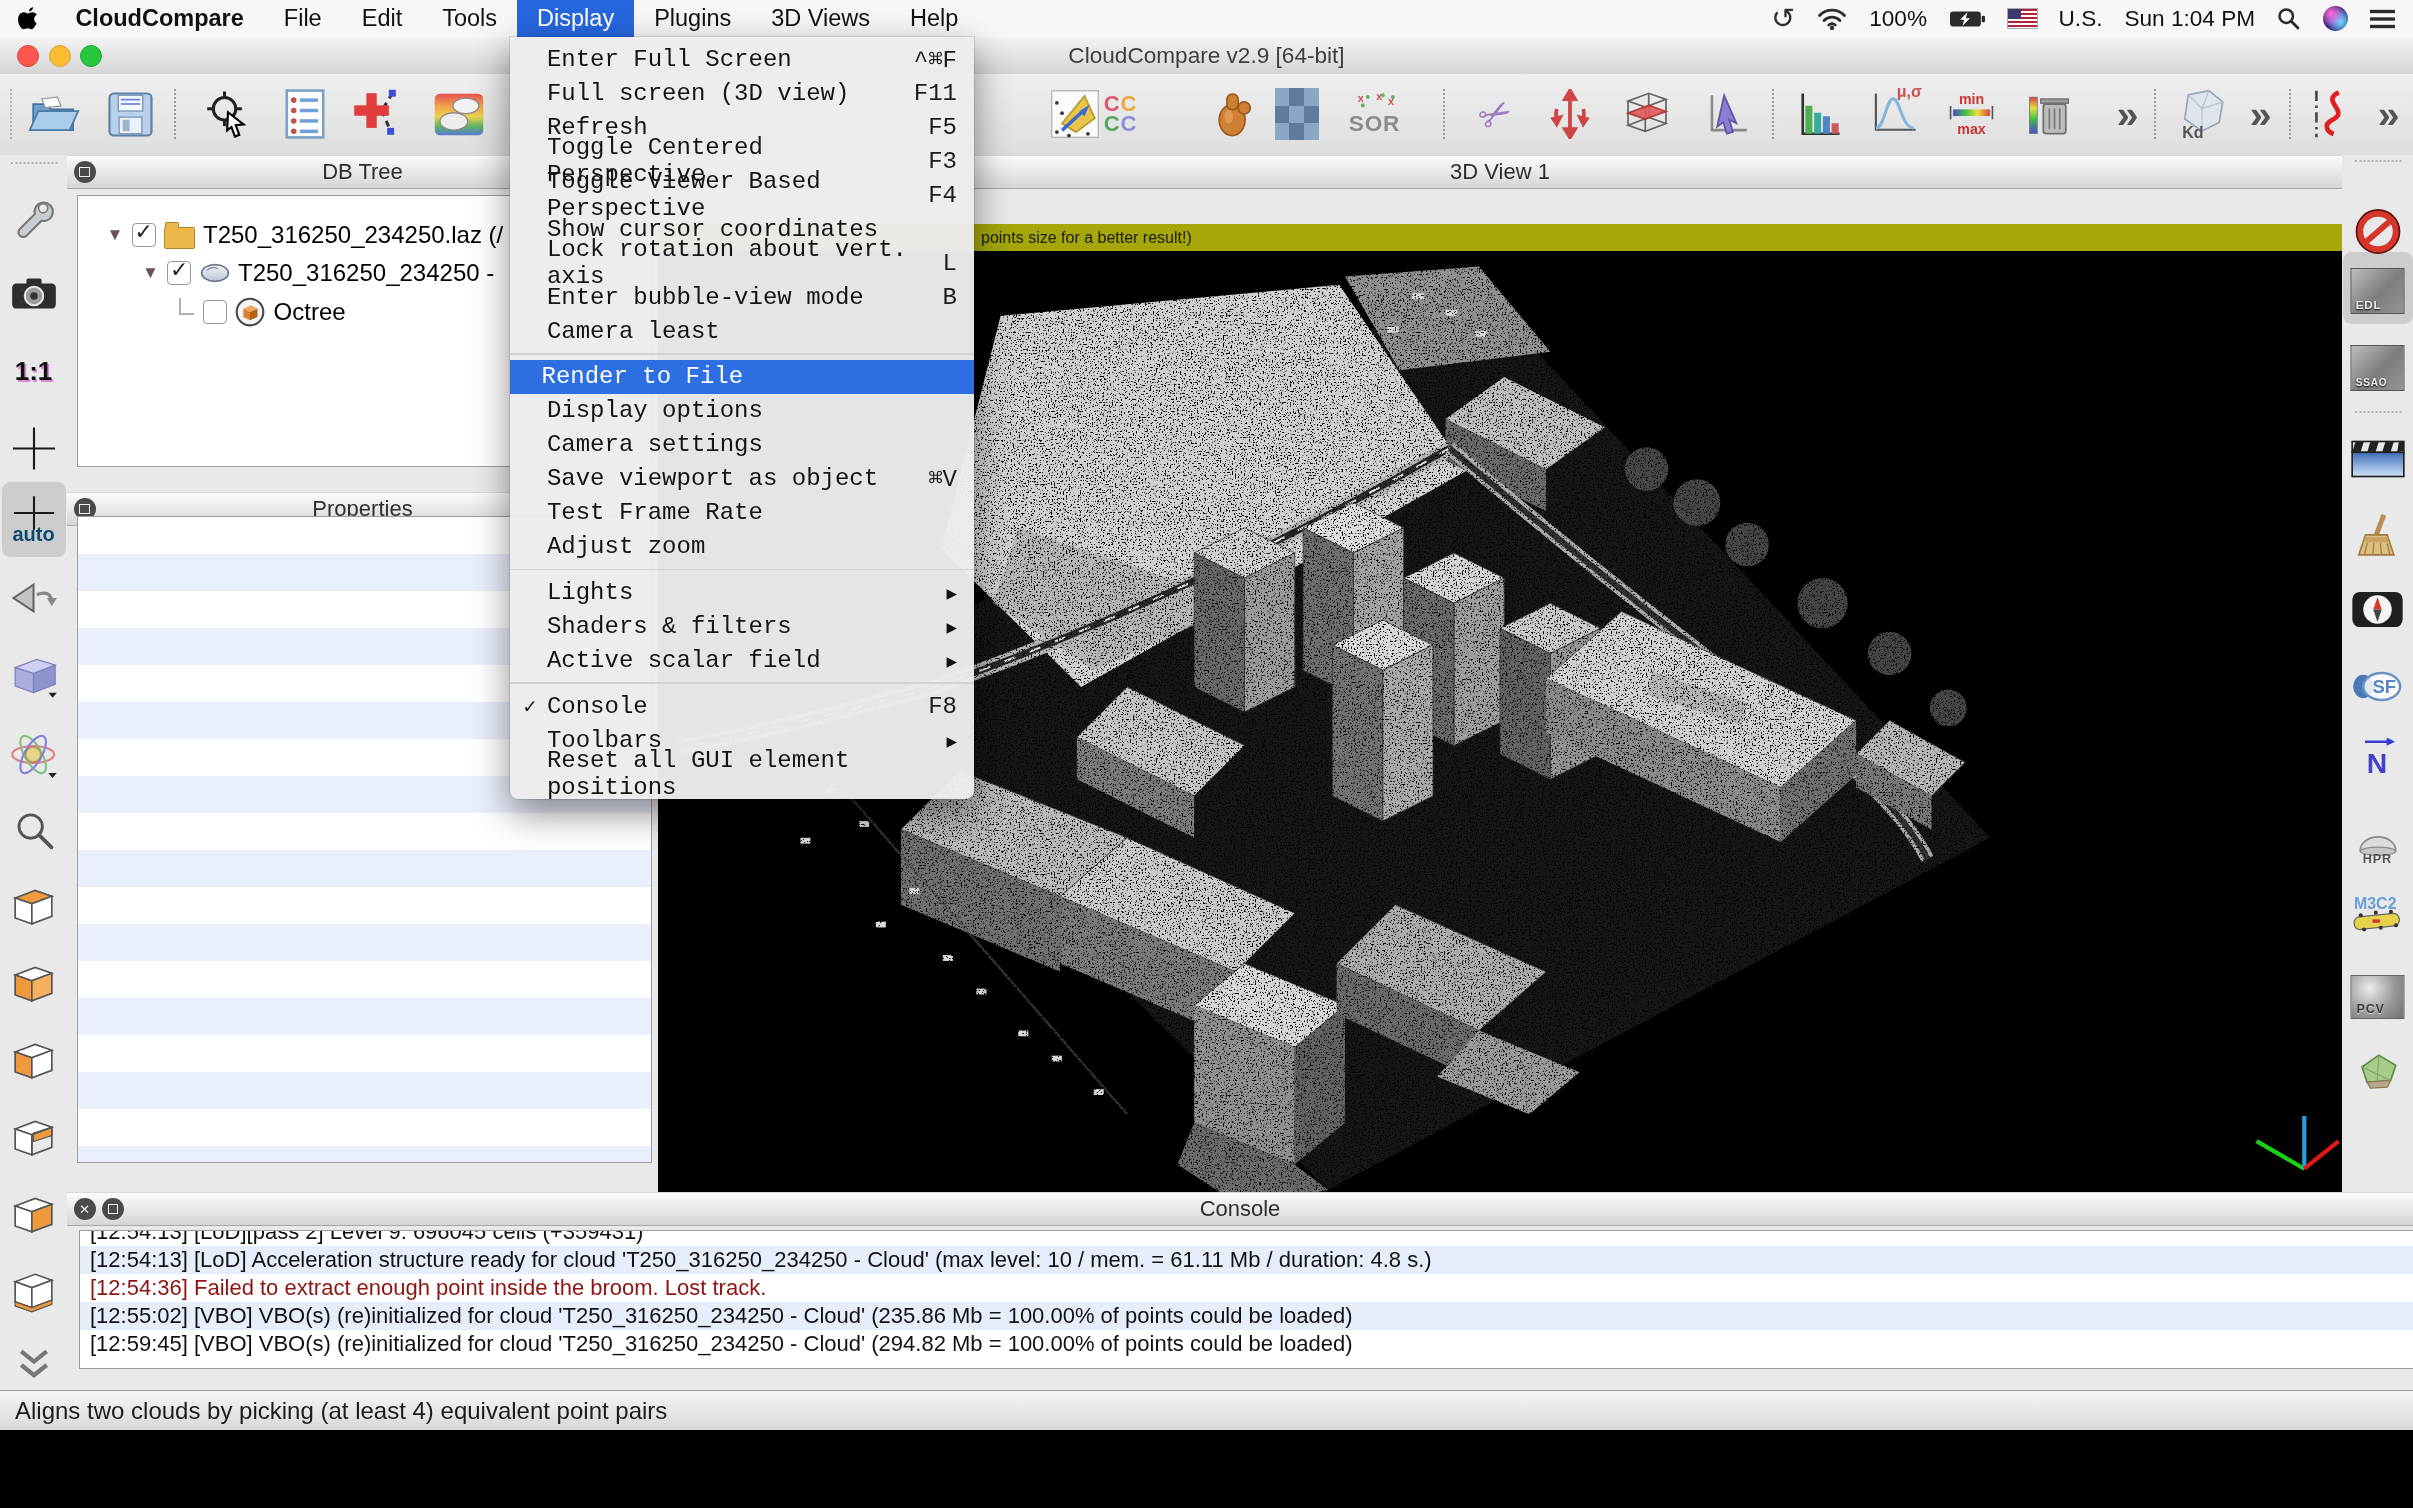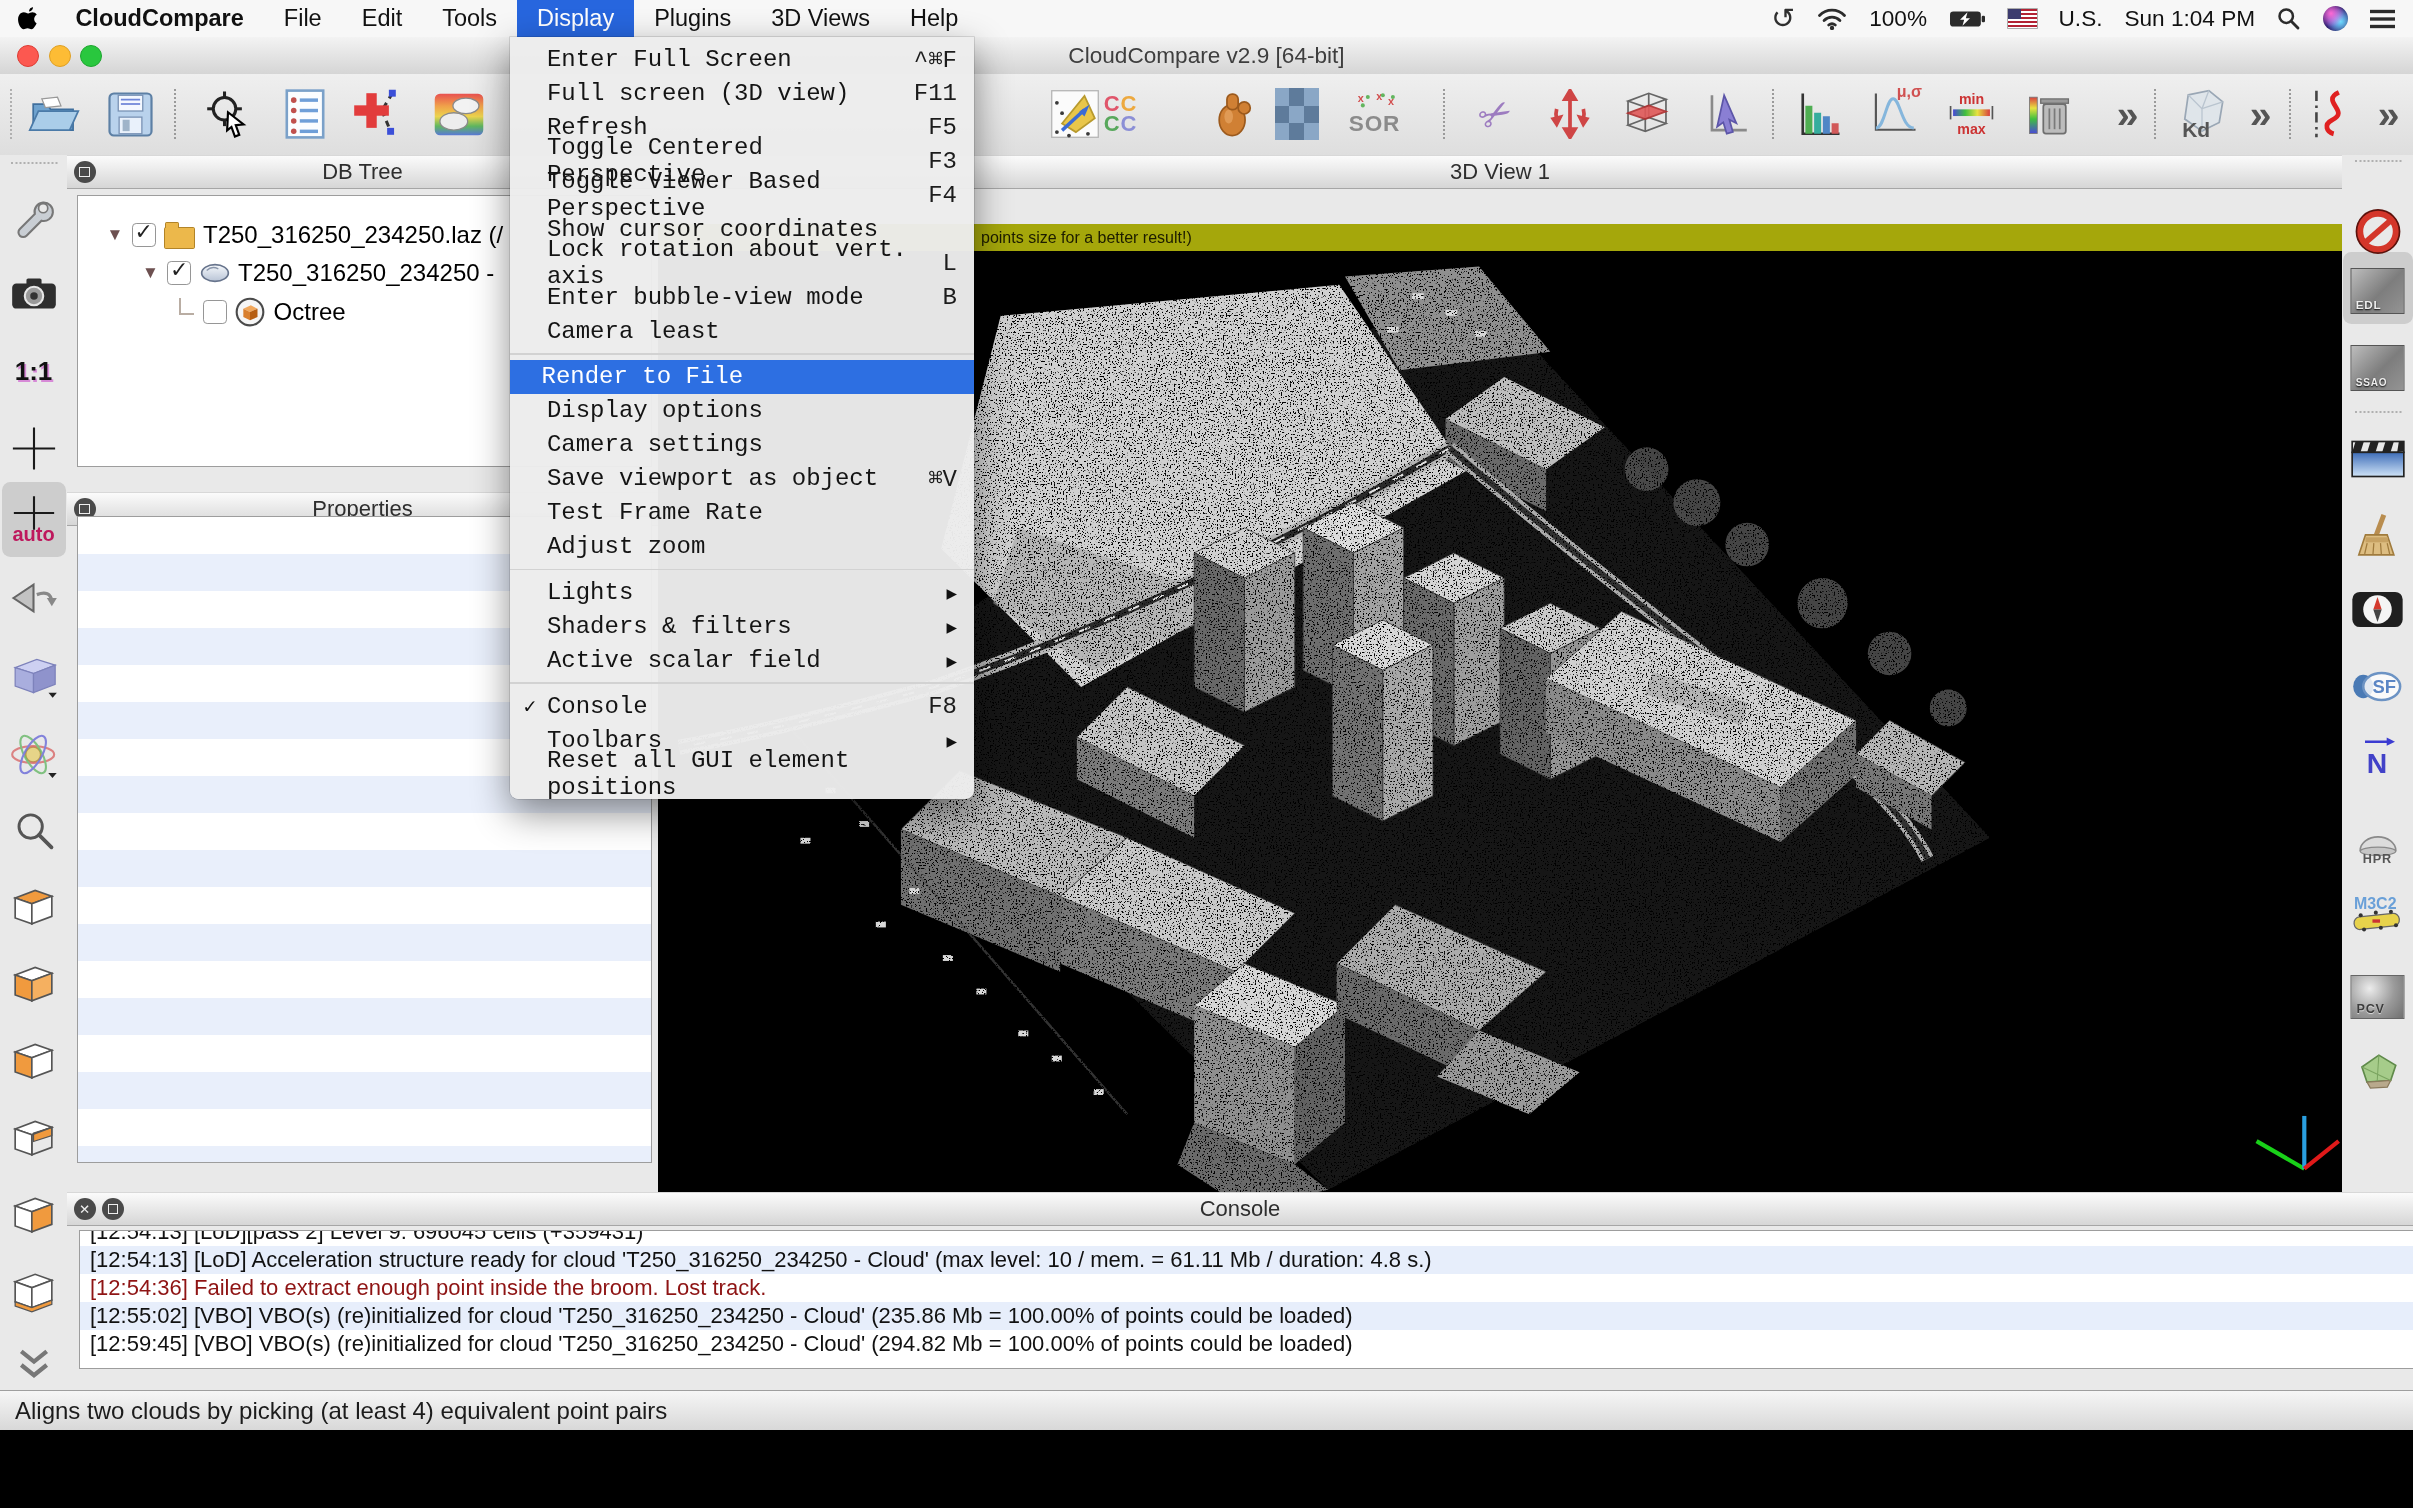--- a/index.html
+++ b/index.html
@@ -427,21 +427,21 @@
         <span style="position:relative;">
           <svg width="52" height="50" viewBox="0 0 60 58">
             <polygon points="14,8 38,3 54,16 50,40 30,50 10,36" fill="#dfe5ea" stroke="#9aa7b5" stroke-width="2"></polygon>
             <g stroke="#b9c4cf" stroke-width="1.5">
                 <line x1="14" y1="8" x2="30" y2="24"></line>
                 <line x1="38" y1="3" x2="30" y2="24"></line>
                 <line x1="54" y1="16" x2="30" y2="24"></line>
                 <line x1="30" y1="50" x2="30" y2="24"></line>
               </g>
           </svg>
-          <span style="position:absolute;left:6.7px;bottom:-1.7px;font-weight:bold;font-size:21px;color:#555;">Kd</span>
+          <span style="position:absolute;left:6.7px;bottom:-1.7px;font-weight:bold;font-size:16px;color:#555;">Kd</span>
         </span>
       </span>
       <span class="ti ovf" style="left:2232px">
           <span>»</span>
         </span>
       <span class="tsep" style="left:2289px"></span>
 
       <span class="ti" style="left:2300px">
         <svg width="45" height="50" viewBox="0 0 52 58">
           <line x1="12" y1="2" x2="12" y2="56" stroke="#444" stroke-width="3" stroke-dasharray="12 5 3 5"></line>
@@ -482,21 +482,21 @@
             </g>
         </svg>
       </span>
       <span class="sbi" style="top:339px">
         <svg width="47" height="34" viewBox="0 0 56 40">
           <g stroke="#1a1a1a" stroke-width="2.5">
               <line x1="28" y1="0" x2="28" y2="40"></line>
               <line x1="4" y1="20" x2="52" y2="20"></line>
             </g>
         </svg>
-        <span style="font-weight:bold;color:#be185d;font-size:20px;margin-top:-6.7px;">auto</span>
+        <span style="font-weight:bold;color:#0c4a6e;font-size:20px;margin-top:-6.7px;">auto</span>
       </span>
       <span class="sbi" style="top:416px">
         <svg width="50" height="40" viewBox="0 0 60 48">
           <polygon points="6,24 30,8 30,40" fill="#c2c2c2" stroke="#666" stroke-width="2.5"></polygon>
           <path d="M34 20 Q50 14 52 28" fill="none" stroke="#888" stroke-width="4"></path>
           <polygon points="52,34 46,24 58,24" fill="#888"></polygon>
         </svg>
       </span>
       <span class="sbi" style="top:494px">
         <svg width="50" height="44" viewBox="0 0 60 52">

